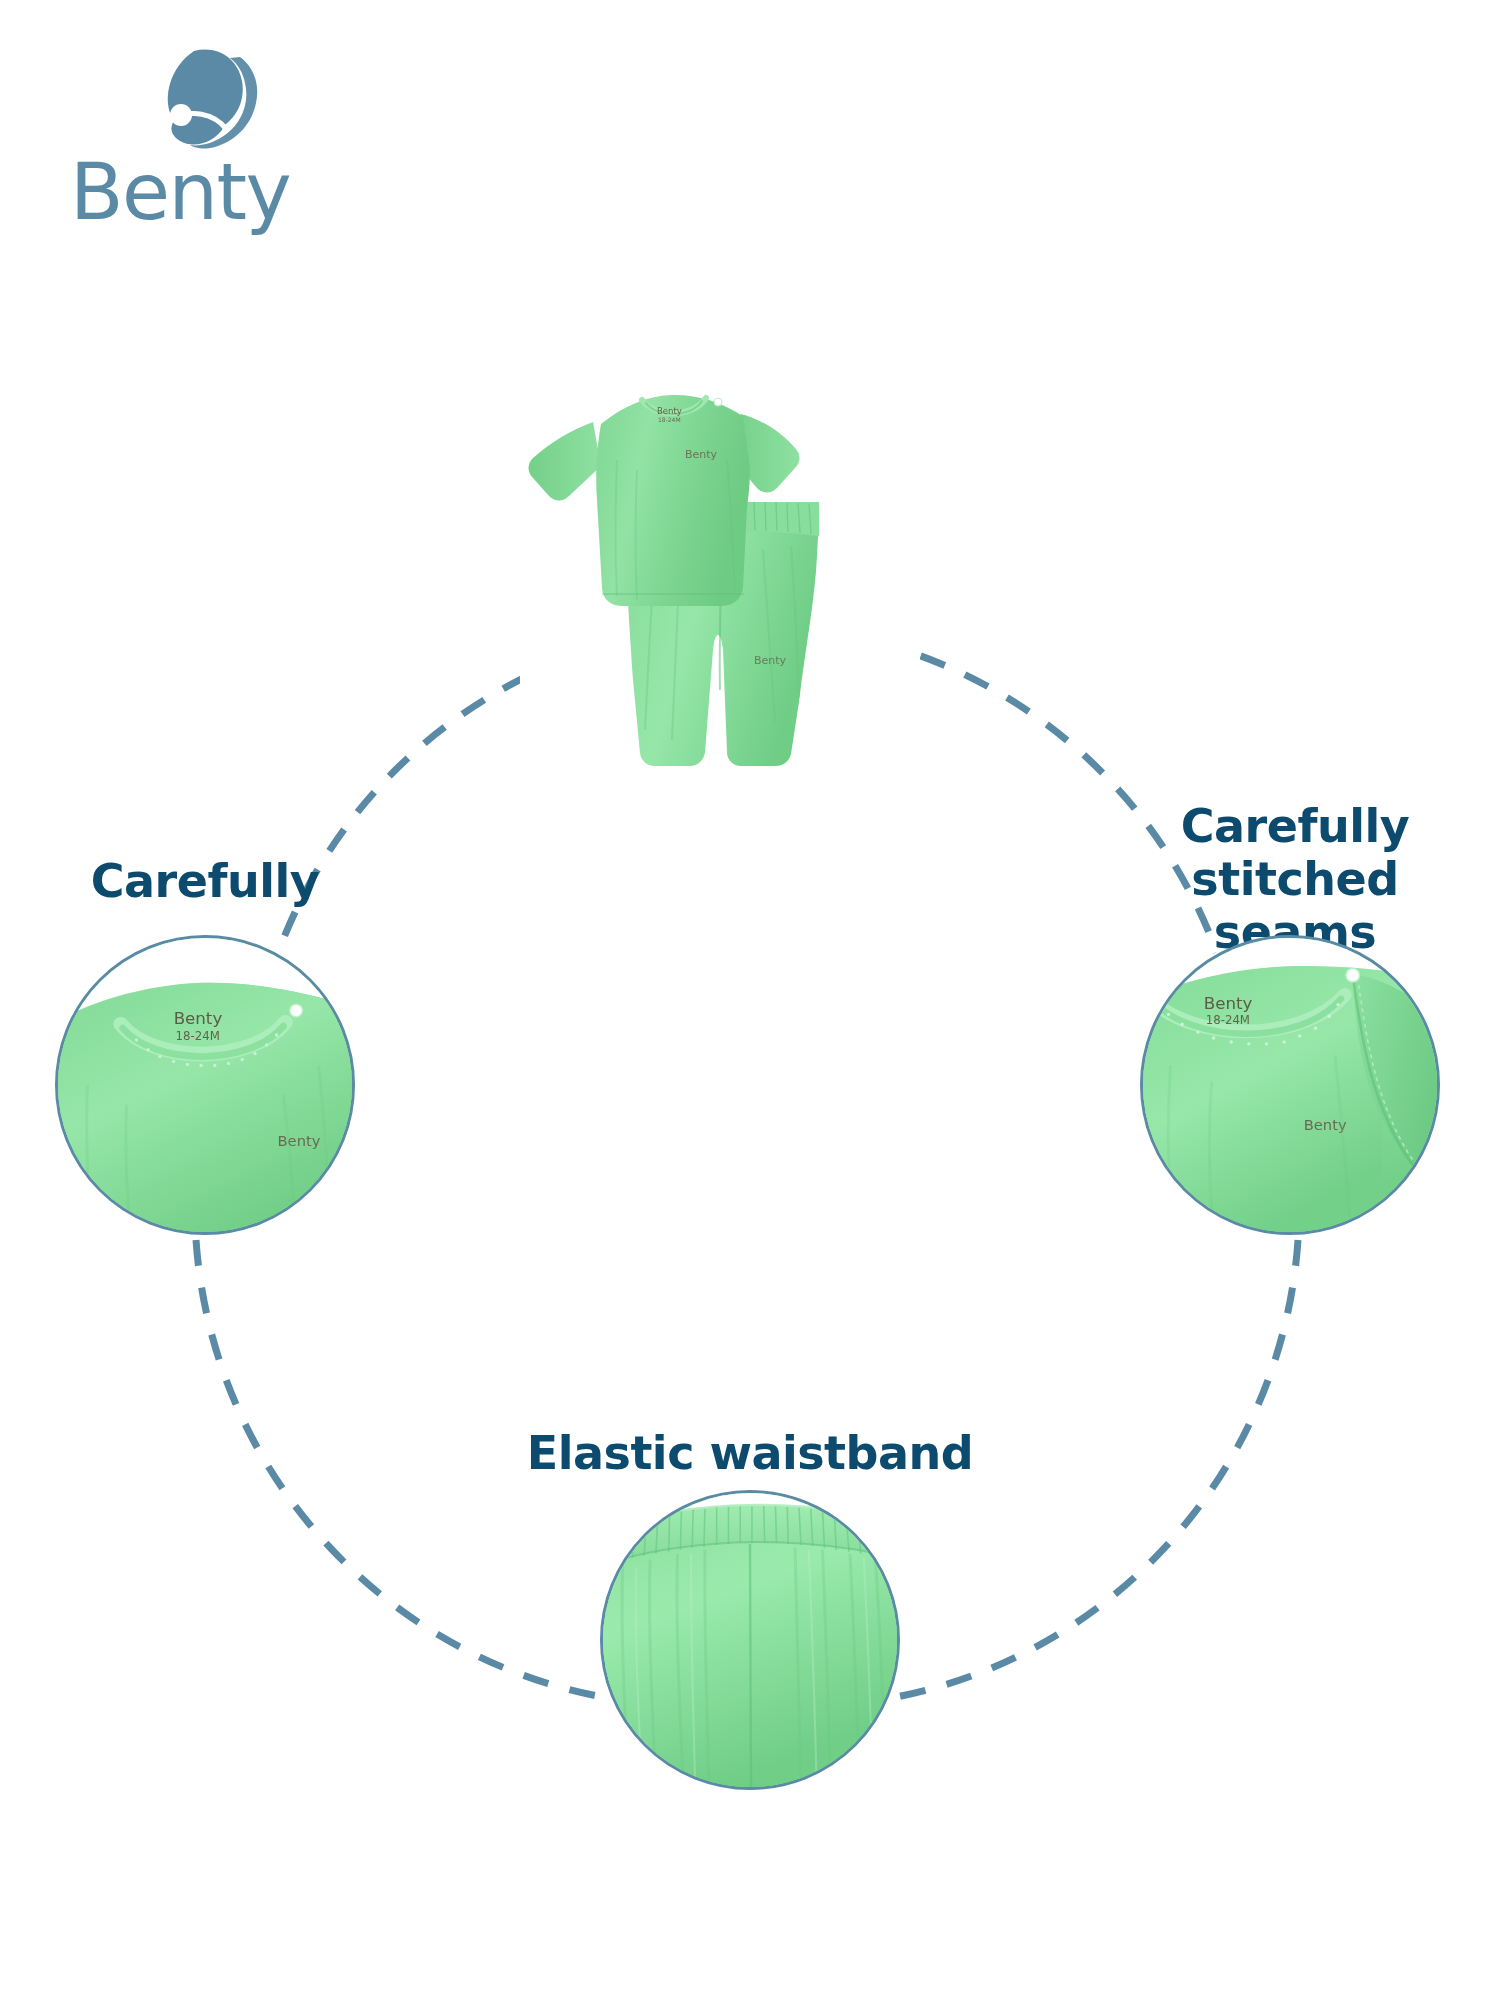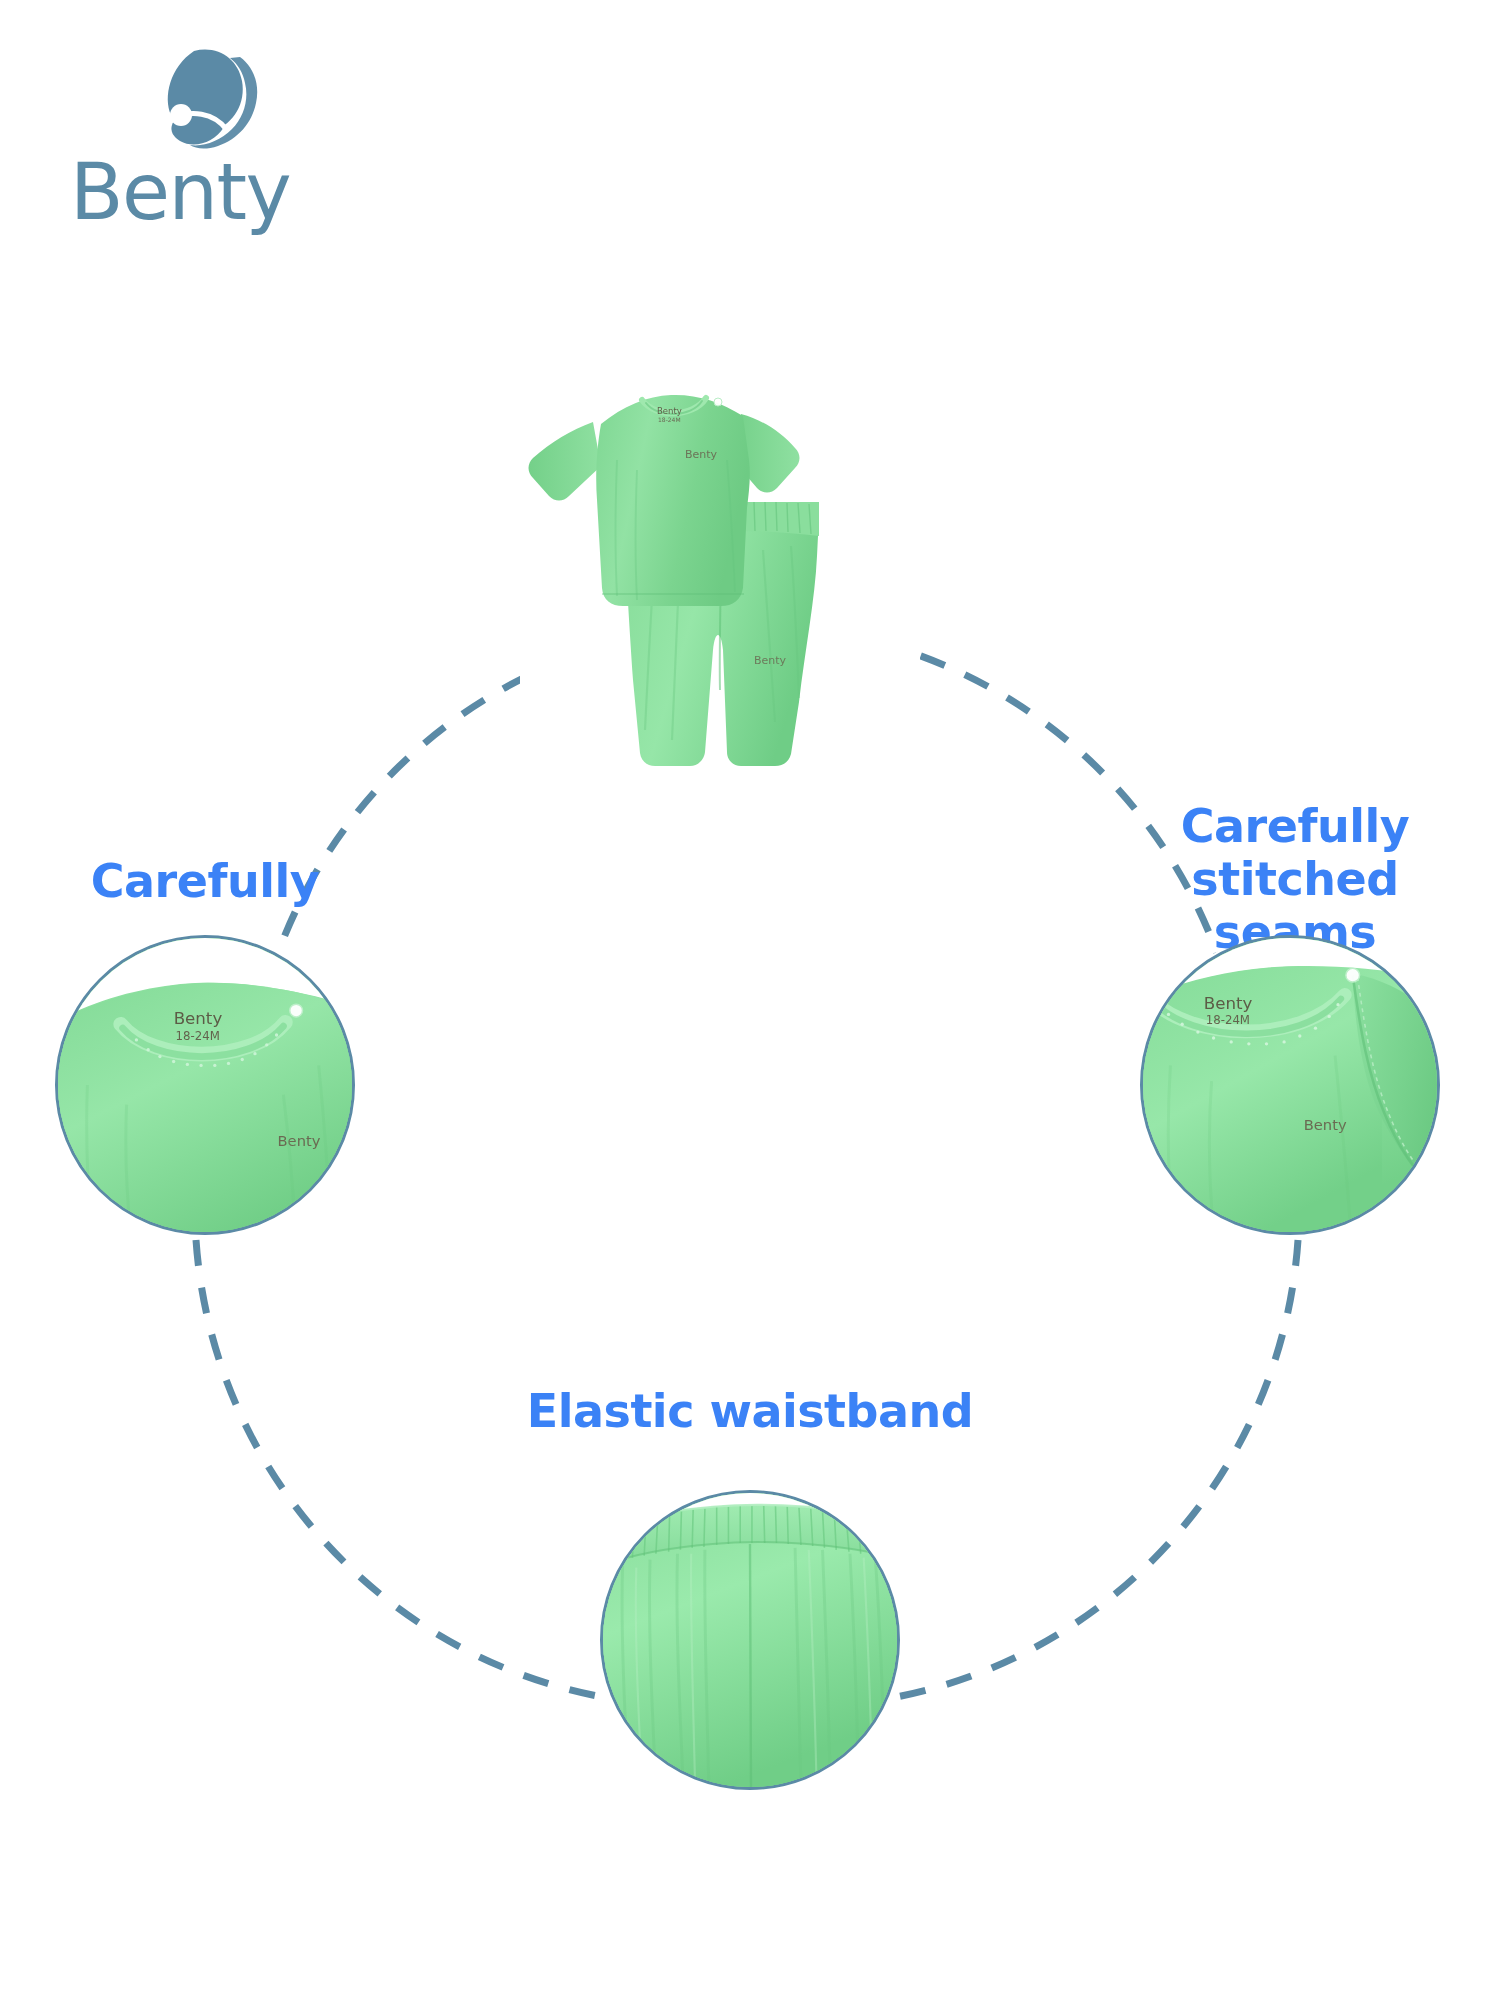--- a/index.html
+++ b/index.html
@@ -81,39 +81,39 @@
     overflow: hidden;
     border: 3px solid #5b8aa6;
     box-sizing: border-box;
     background: #8ee09f;
   }
   .detail-circle svg {
     display: block;
   }
   .detail-label {
     position: absolute;
-    color: #3b82f6;
+    color: #0c4a6e;
     font-size: 46px;
     line-height: 53px;
     font-weight: 700;
     text-align: center;
     font-family: "DejaVu Sans", sans-serif;
     letter-spacing: -0.5px;
     white-space: pre-line;
   }
 
   
   #detail-neckline .detail-circle { left: 55px;  top: 935px;  width: 300px; height: 300px; }
   #detail-neckline .detail-label  { left: 25px;  top: 855px;  width: 360px; }
 
   #detail-seams .detail-circle    { left: 1140px; top: 935px;  width: 300px; height: 300px; }
   #detail-seams .detail-label     { left: 1105px; top: 800px;  width: 380px; }
 
   #detail-waistband .detail-circle{ left: 600px;  top: 1490px; width: 300px; height: 300px; }
-  #detail-waistband .detail-label { left: 470px;  top: 1385px; width: 560px; }
+  #detail-waistband .detail-label { left: 470px;  top: 1427px; width: 560px; }
 </style>
 </head>
 <body>
 
 <div class="stage">
 
   <div class="logo-block">
     <div class="logo-mark">
       <svg viewBox="0 0 120 115" width="120" height="115" aria-hidden="true">
 

